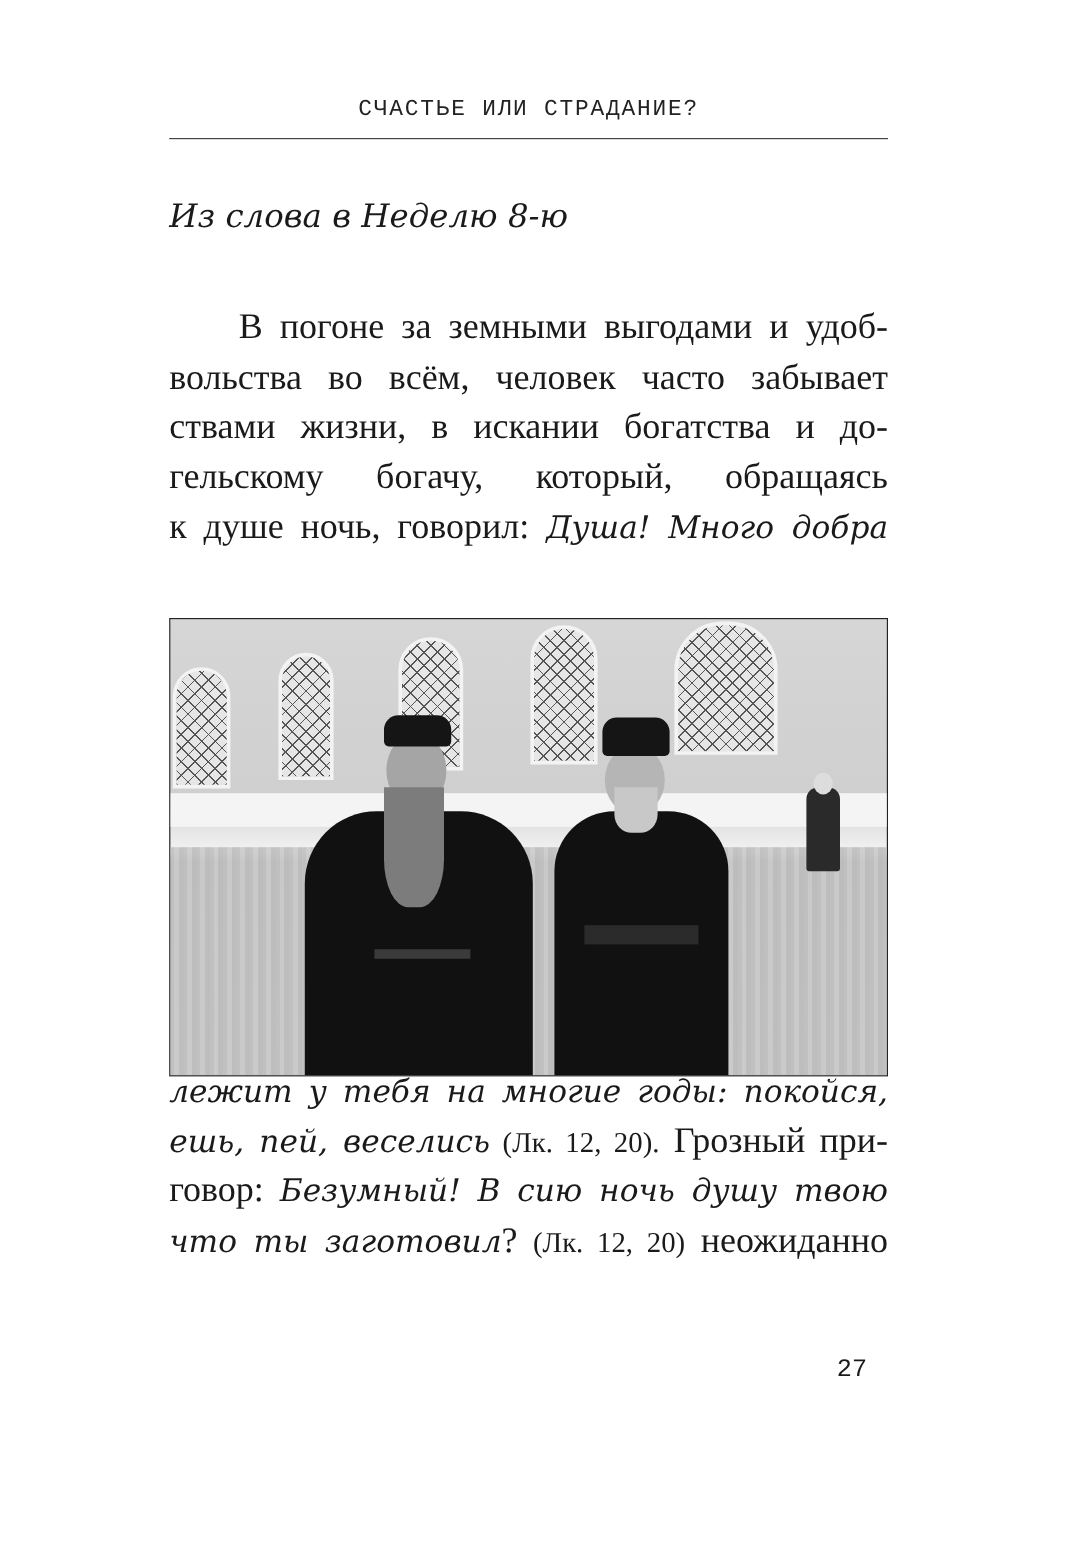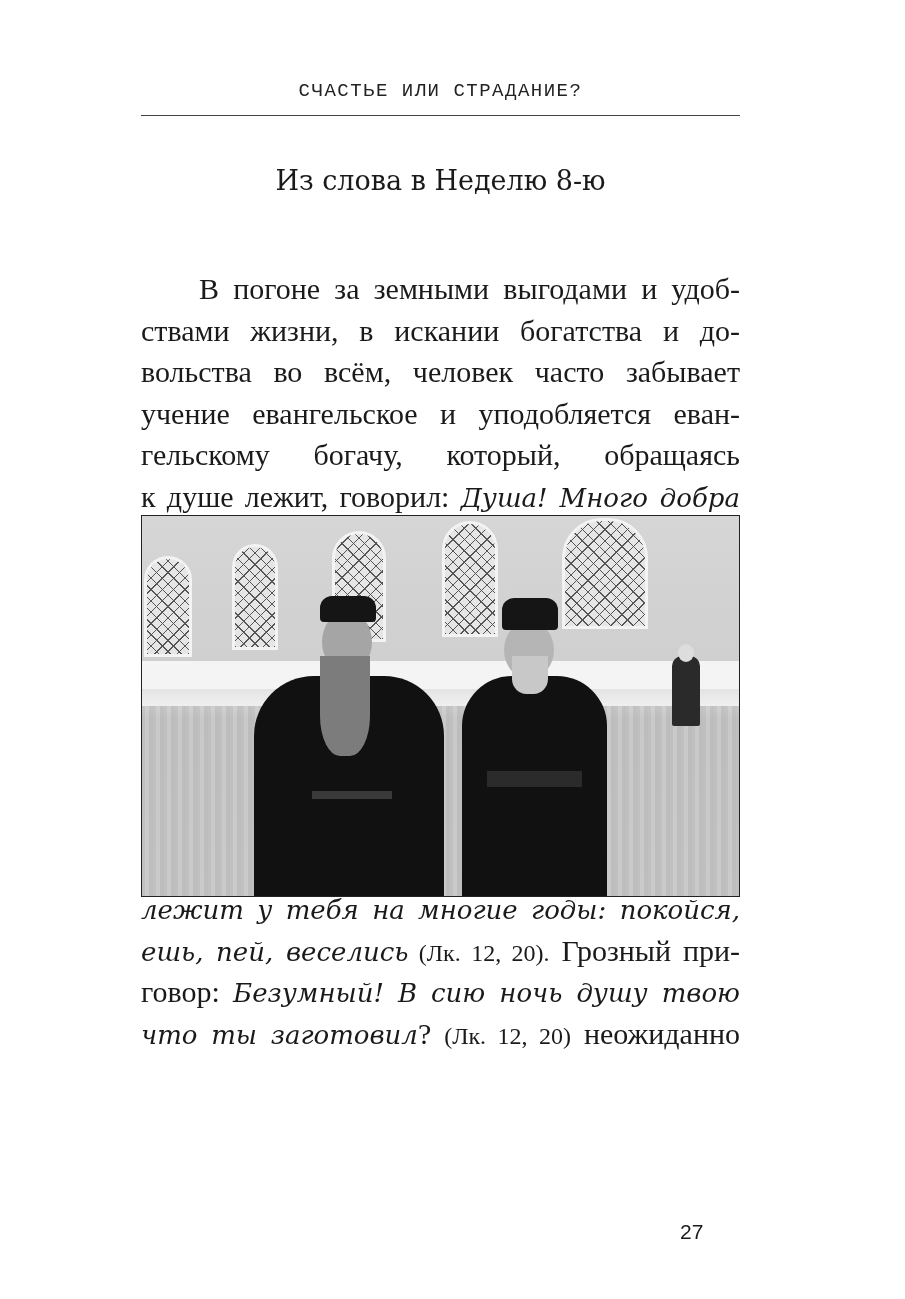--- a/index.html
+++ b/index.html
@@ -5,73 +5,72 @@
   html, body { margin: 0; padding: 0; background: #ffffff; }
   body { width: 905px; height: 1299px; position: relative; overflow: hidden; color: #1a1a1a; }
   .running-head {
     position: absolute; left: 141px; width: 599px; top: 80px;
     text-align: center; font-family: Liberation Mono, monospace; font-size: 19px;
     letter-spacing: 1.5px; color: #222;
   }
   .rule { position: absolute; left: 141px; width: 599px; top: 115px; height: 1px; background: #444; }
   .section-title {
     position: absolute; left: 141px; width: 599px; top: 160px;
-    text-align: center; font-family: "DejaVu Serif", serif; 
+    text-align: left; font-family: "DejaVu Serif", serif; font-style: italic;
     font-size: 27px; line-height: 42px; color: #1a1a1a;
   }
   .body-text {
     position: absolute; left: 141px; width: 599px;
     font-family: "Liberation Serif", serif; font-size: 30px; line-height: 41.5px;
     color: #1a1a1a;
   }
   .line { display: block; white-space: nowrap; text-align: justify; text-align-last: justify; height: 41.5px; }
   .line.indent { padding-left: 58px; }
   .it { font-style: italic; font-family: "DejaVu Serif", serif; font-size: 26px; }
   .ref { font-size: 24px; }
-  .p1 { top: 268px; }
+  .p1 { top: 252px; }
   .p2 { top: 888px; }
   .photo {
     position: absolute; left: 141px; top: 515px; width: 597px; height: 380px;
     border: 1.5px solid #222; overflow: hidden;
     background: linear-gradient(to bottom, #d6d6d6 0%, #cfcfcf 40%, #e8e8e8 47%, #f2f2f2 51%, #b8b8b8 53%, #c4c4c4 100%);
   }
   .wall-band { position: absolute; left: 0; right: 0; top: 145px; height: 28px; background: #f4f4f4; }
   .ground { position: absolute; left: 0; right: 0; top: 190px; bottom: 0;
     background: repeating-linear-gradient(90deg, #c0c0c0 0 3px, #cbcbcb 3px 7px, #bdbdbd 7px 11px); opacity: .9; }
   .window { position: absolute; background:
       repeating-linear-gradient(45deg, #555 0 1px, transparent 1px 8px),
       repeating-linear-gradient(-45deg, #555 0 1px, #e6e6e6 1px 8px);
     border: 3px solid #f3f3f3; border-radius: 40px 40px 0 0; }
   .figure { position: absolute; background: #111; }
   .head { position: absolute; border-radius: 50%; background: #9a9a9a; }
   .hat { position: absolute; background: #151515; border-radius: 12px 12px 4px 4px; }
   .beard { position: absolute; background: #8a8a8a; border-radius: 0 0 40% 40%; }
   .belt { position: absolute; background: #3a3a3a; }
   .page-number {
-    position: absolute; left: 680px; width: 60px; top: 1220px; text-align: left;
-    font-family: Liberation Sans, sans-serif; font-size: 21px; color: #1a1a1a;
+    position: absolute; left: 680px; width: 60px; top: 1131px; text-align: center;
+    font-family: Liberation Mono, monospace; font-size: 21px; color: #1a1a1a;
   }
 </style>
 </head>
 <body>
 
 <div class="running-head">СЧАСТЬЕ ИЛИ СТРАДАНИЕ?</div>
 <div class="rule"></div>
 
 <div class="section-title">
   <div>Из слова в Неделю 8-ю</div>
 </div>
 
 <div class="body-text p1">
   <span class="line indent"><span>В погоне за земными выгодами и удоб-</span></span>
+  <span class="line"><span>вольства во всём, человек часто забывает</span></span>
   <span class="line"><span>ствами жизни, в искании богатства и до-</span></span>
-  <span class="line"><span>вольства во всём, человек часто забывает</span></span>
-  <span class="line"><span>учение евангельское и уподобляется еван-</span></span>
   <span class="line"><span>гельскому богачу, который, обращаясь</span></span>
-  <span class="line"><span>к душе лежит, говорил: </span><span class="it">Душа! Много добра</span></span>
+  <span class="line"><span>к душе ночь, говорил: </span><span class="it">Душа! Много добра</span></span>
 </div>
 
 <div class="photo" title="Черно-белая фотография: два монаха в чёрных подрясниках и скуфьях стоят во дворе перед зданием с арочными решётчатыми окнами; справа на заднем плане фигура женщины в платке">
   <div class="wall-band"></div>
   <div class="ground"></div>
   <div class="window" style="left:2px; top:40px; width:42px; height:95px;"></div>
   <div class="window" style="left:90px; top:28px; width:40px; height:100px;"></div>
   <div class="window" style="left:190px; top:15px; width:48px; height:105px;"></div>
   <div class="window" style="left:300px; top:5px; width:50px; height:110px;"></div>
   <div class="window" style="left:420px; top:2px; width:80px; height:105px;"></div>

